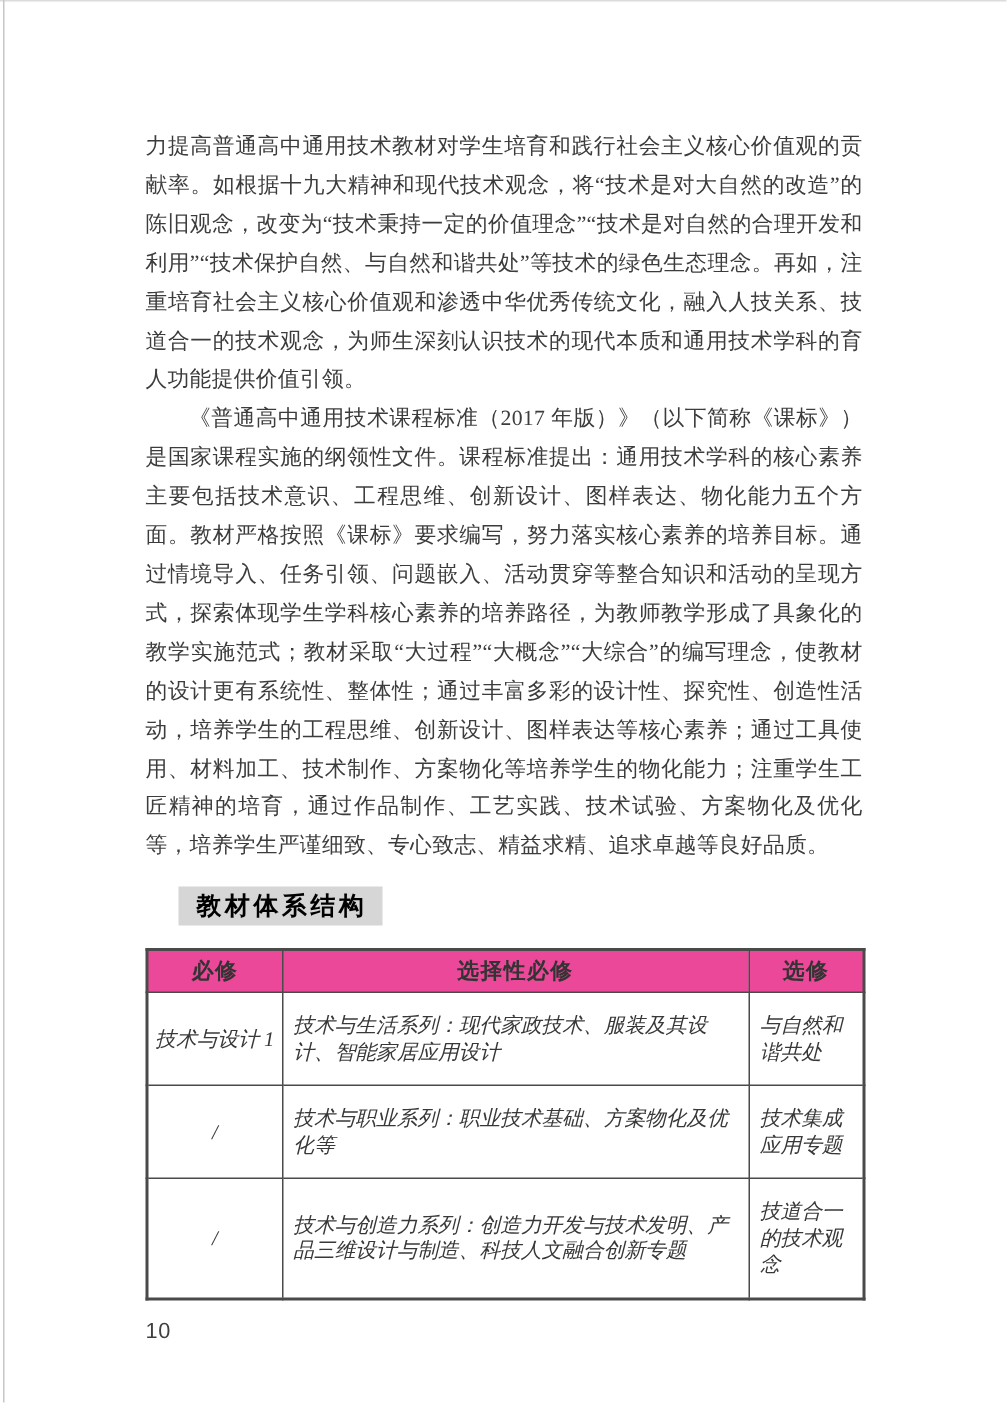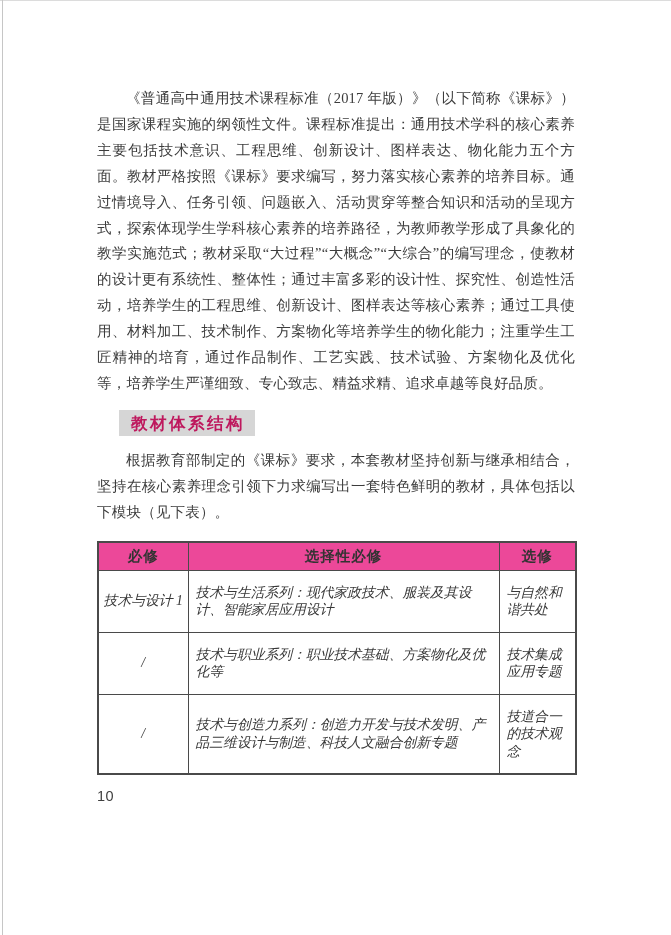--- a/index.html
+++ b/index.html
@@ -46,21 +46,21 @@
   p.indent {
     text-indent: 2em;
   }
   .section-heading-wrap {
     margin: 13px 0 0 22px;
   }
   .section-heading {
     display: inline-block;
     margin: 0;
     background: #d6d6d6;
-    color: #be185d;
+    color: #000000;
     font-family: "Liberation Sans", "DejaVu Sans", sans-serif;
     font-weight: 700;
     font-size: 16.5px;
     letter-spacing: 2.5px;
     padding: 3px 10px 3px 12px;
     line-height: 20px;
   }
   p.after-heading {
     margin-top: 12px;
   }
@@ -106,28 +106,28 @@
   }
 </style>
 </head>
 <body>
 
 <div class="scan-edge-top"></div>
 <div class="scan-edge-left"></div>
 
 <main class="content">
 
+  <p class="body-text">力提高普通高中通用技术教材对学生培育和践行社会主义核心价值观的贡献率。如根据十九大精神和现代技术观念，将“技术是对大自然的改造”的陈旧观念，改变为“技术秉持一定的价值理念”“技术是对自然的合理开发和利用”“技术保护自然、与自然和谐共处”等技术的绿色生态理念。再如，注重培育社会主义核心价值观和渗透中华优秀传统文化，融入人技关系、技道合一的技术观念，为师生深刻认识技术的现代本质和通用技术学科的育人功能提供价值引领。</p>
 
   <p class="body-text indent">《普通高中通用技术课程标准（2017 年版）》（以下简称《课标》）是国家课程实施的纲领性文件。课程标准提出：通用技术学科的核心素养主要包括技术意识、工程思维、创新设计、图样表达、物化能力五个方面。教材严格按照《课标》要求编写，努力落实核心素养的培养目标。通过情境导入、任务引领、问题嵌入、活动贯穿等整合知识和活动的呈现方式，探索体现学生学科核心素养的培养路径，为教师教学形成了具象化的教学实施范式；教材采取“大过程”“大概念”“大综合”的编写理念，使教材的设计更有系统性、整体性；通过丰富多彩的设计性、探究性、创造性活动，培养学生的工程思维、创新设计、图样表达等核心素养；通过工具使用、材料加工、技术制作、方案物化等培养学生的物化能力；注重学生工匠精神的培育，通过作品制作、工艺实践、技术试验、方案物化及优化等，培养学生严谨细致、专心致志、精益求精、追求卓越等良好品质。</p>
 
   <div class="section-heading-wrap">
     <h2 class="section-heading">教材体系结构</h2>
   </div>
 
-  <p class="body-text indent after-heading">根据教育部制定的《课标》要求，本套教材坚持创新与继承相结合，坚持在核心素养理念引领下力求编写出一套特色鲜明的教材，具体包括以下模块（见下表）。</p>
 
   <table class="curriculum">
     <colgroup>
       <col style="width:90px">
       <col style="width:311px">
       <col style="width:77px">
     </colgroup>
     <thead>
       <tr>
         <th>必修</th>

